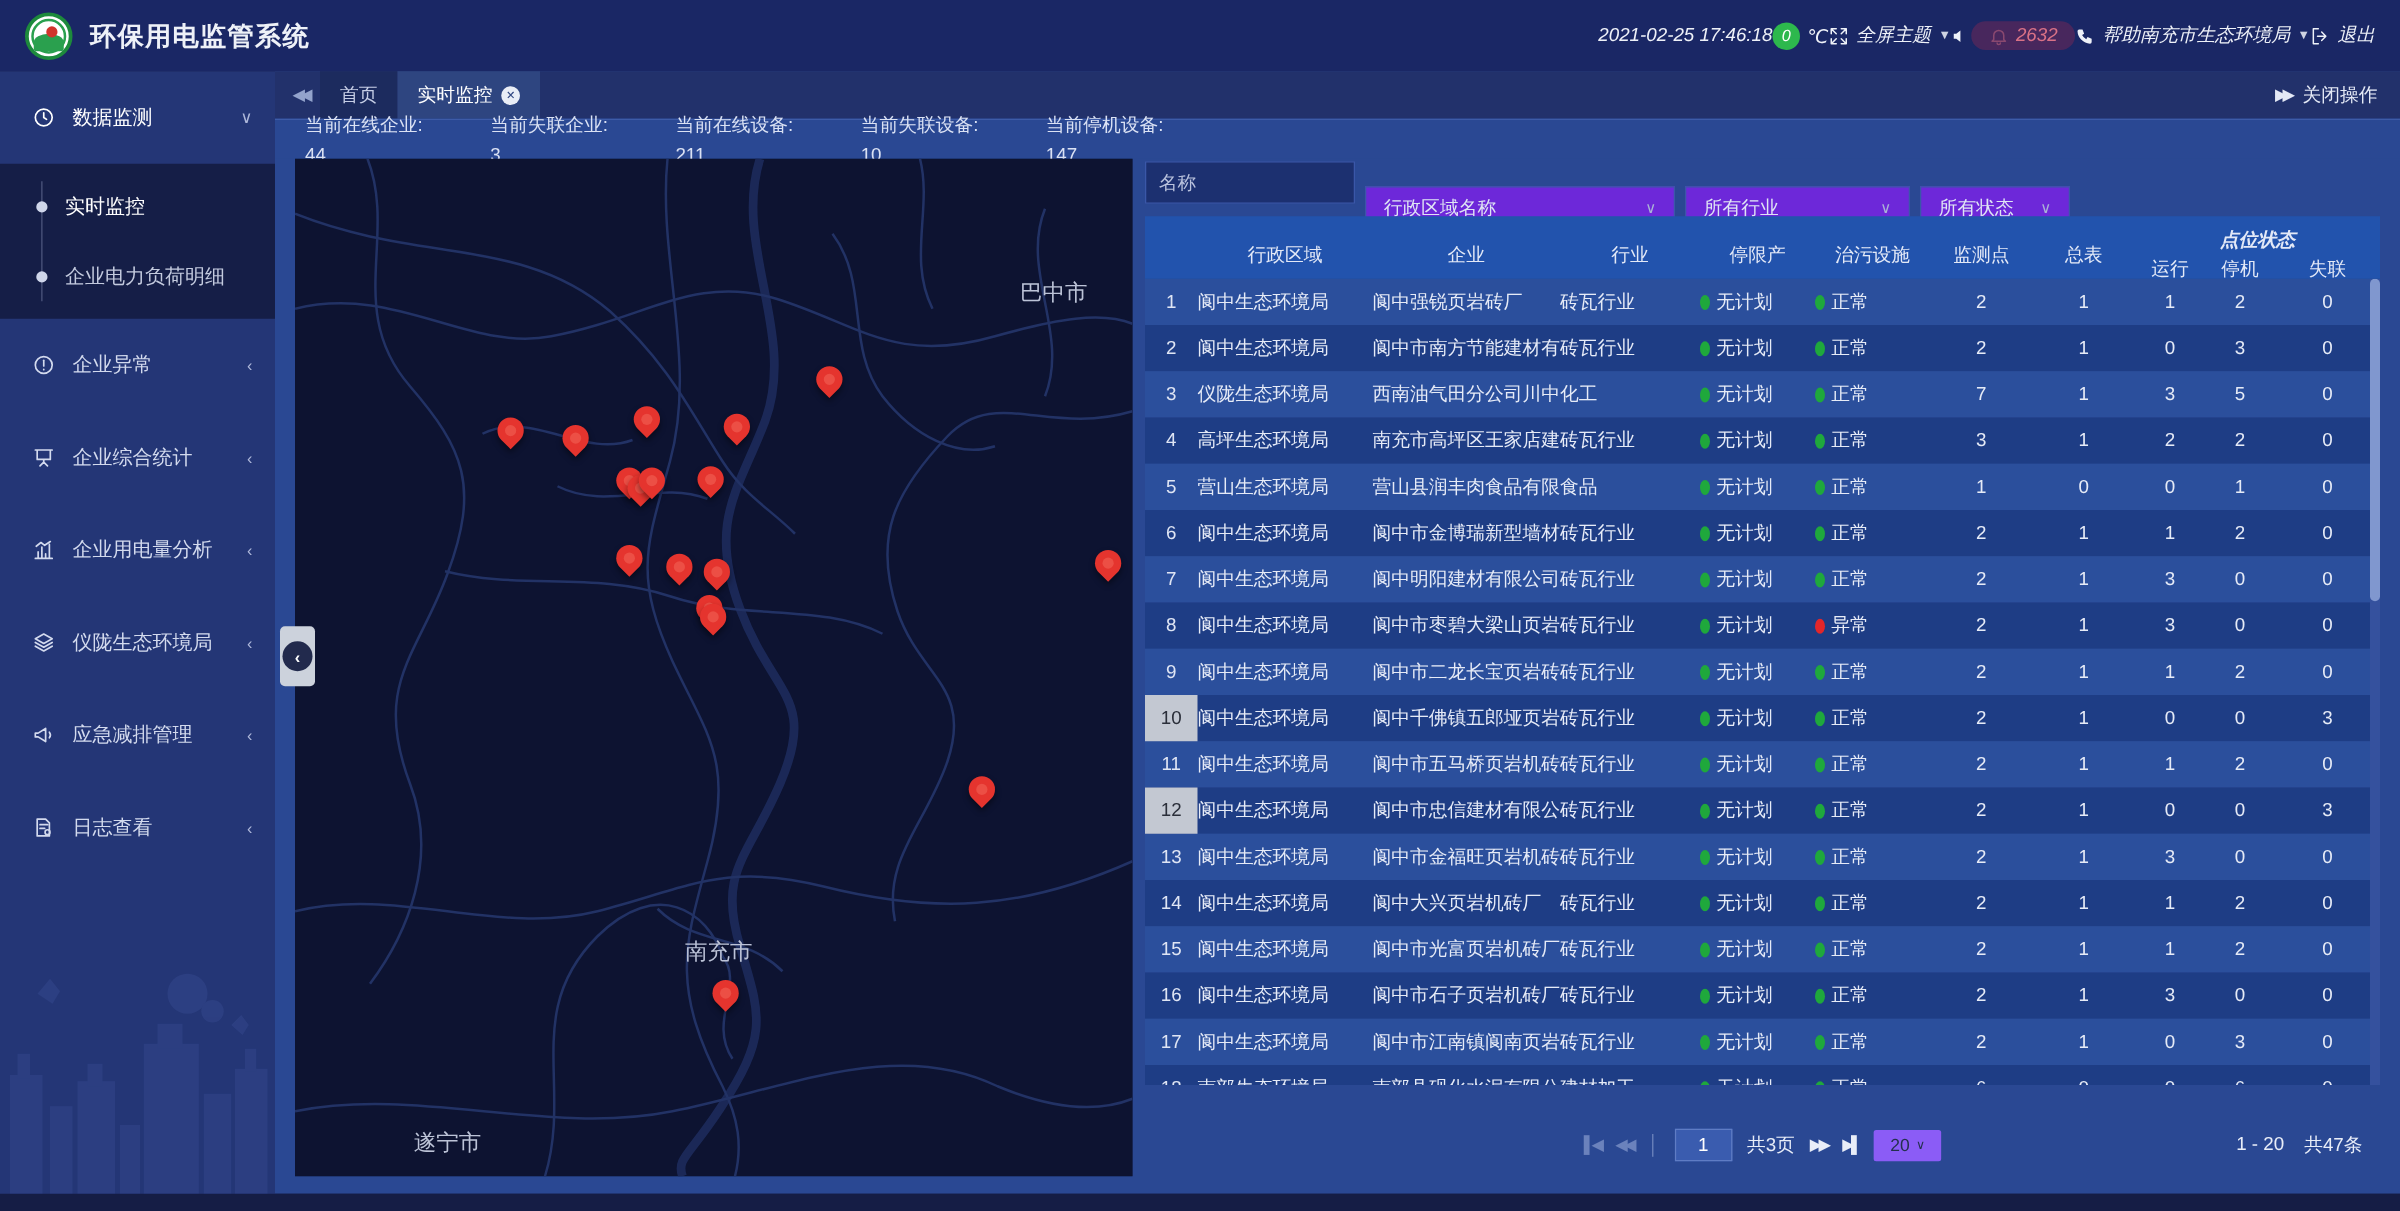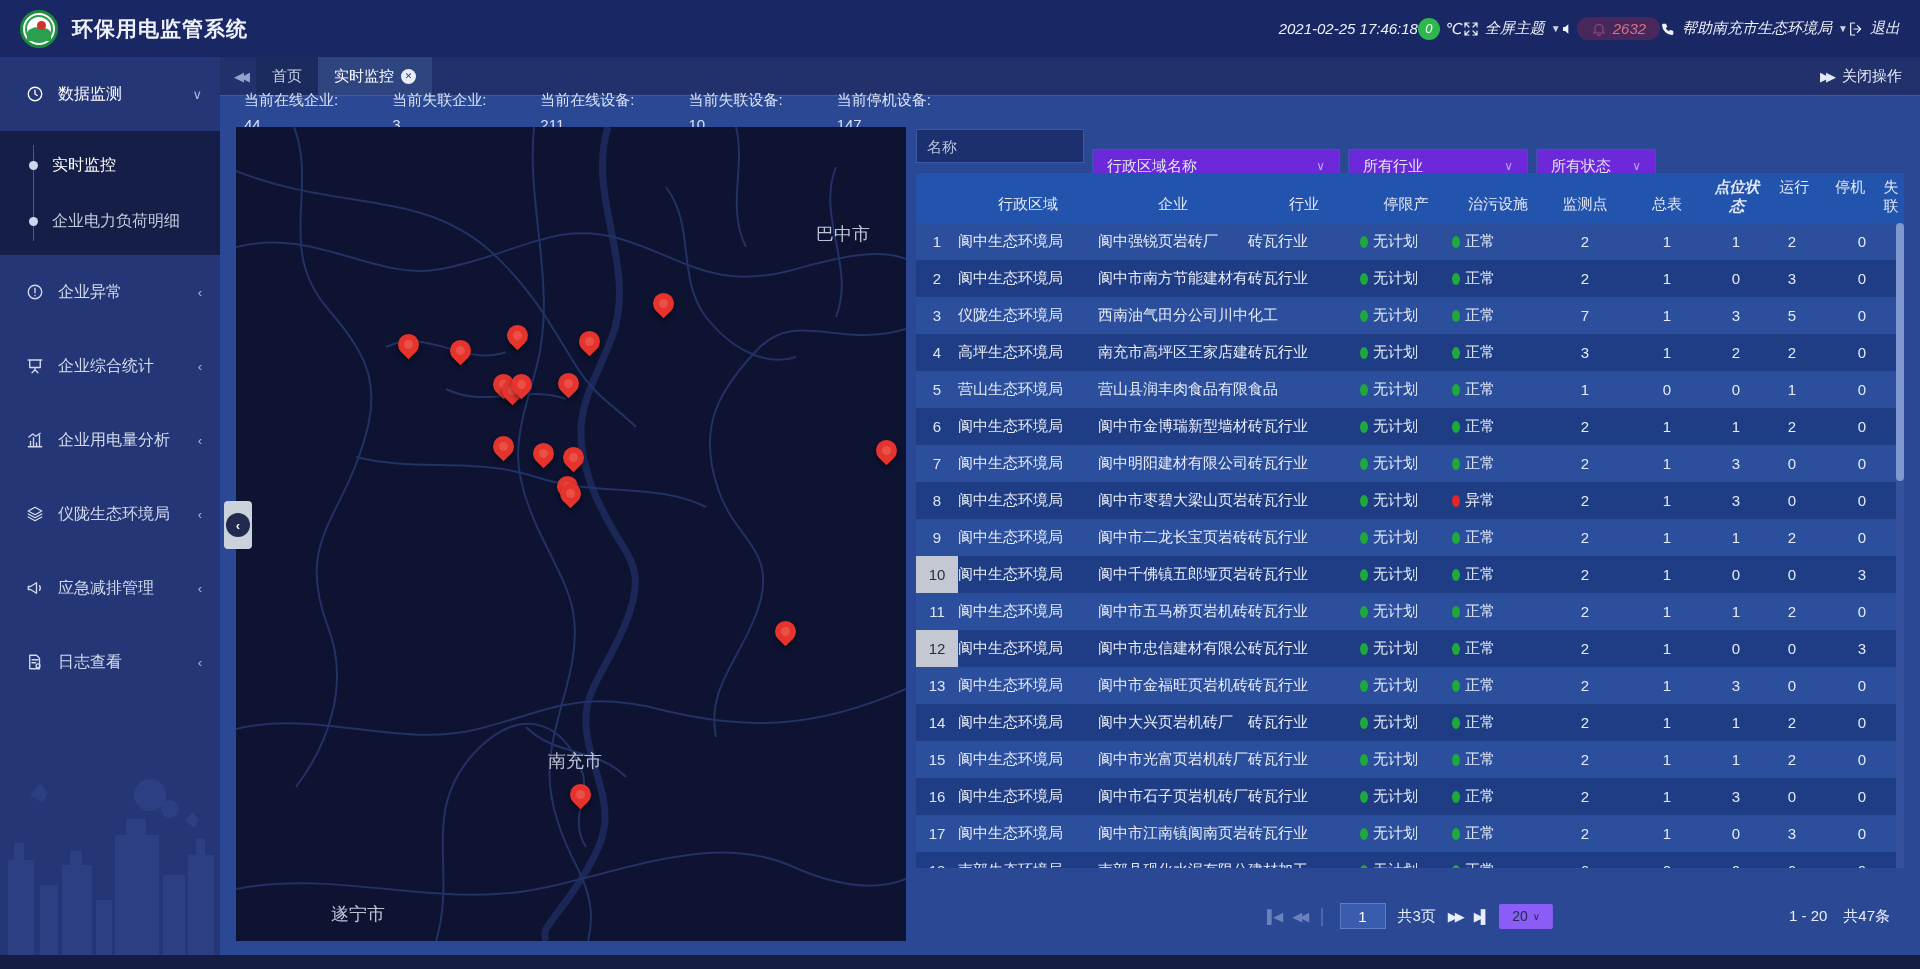--- a/index.html
+++ b/index.html
@@ -87,21 +87,21 @@
   .f-input::placeholder { color:#b9c2dd; }
   .f-select { height:34px; background:#6d28d9; border:1px solid #3a57a8; color:#dfe5f4; font-size:15px;
     display:flex; align-items:center; padding:0 14px; cursor:pointer;margin-top:20px; }
   .f-select .sel-caret { margin-left:auto; font-size:12px; color:#aab4d6; padding-left:14px; }
   .f-select.w1 { width:248px; } .f-select.w2 { width:180px; } .f-select.w3 { width:120px; }
 
   .grid-cols { display:grid; grid-template-columns:42px 140px 150px 112px 92px 92px 82px 82px 56px 56px 1fr; }
   .thead { background:#2253ad; height:50px; color:#e3e9f7; font-size:15px; flex:0 0 auto; position:relative; }
   .thead .grid-cols { height:62px; }
   .th { display:flex; align-items:center; justify-content:center; }
-  .th-group { grid-column:9 / 12; display:flex; flex-direction:row; justify-content:space-evenly; padding:5px 0; }
+  .th-group { grid-column:9 / 12; display:flex; flex-direction:column; justify-content:space-evenly; padding:5px 0; }
   .th-group .g-title { text-align:center; font-style:italic; font-weight:bold; }
   .th-group .g-subs { display:grid; grid-template-columns:56px 56px 1fr; }
   .th-group .g-subs span { text-align:center; }
 
   .tbody { height:645px; overflow:hidden; flex:0 0 auto; position:relative; }
   .trow { height:37px; color:#e6ebf7; font-size:15px; align-items:center; }
   .trow:nth-child(odd) { background:#1e3d85; }
   .trow:nth-child(even) { background:#2b4f9c; }
   .td { display:flex; align-items:center; height:37px; white-space:nowrap; overflow:hidden; }
   .td.c { justify-content:center; }

